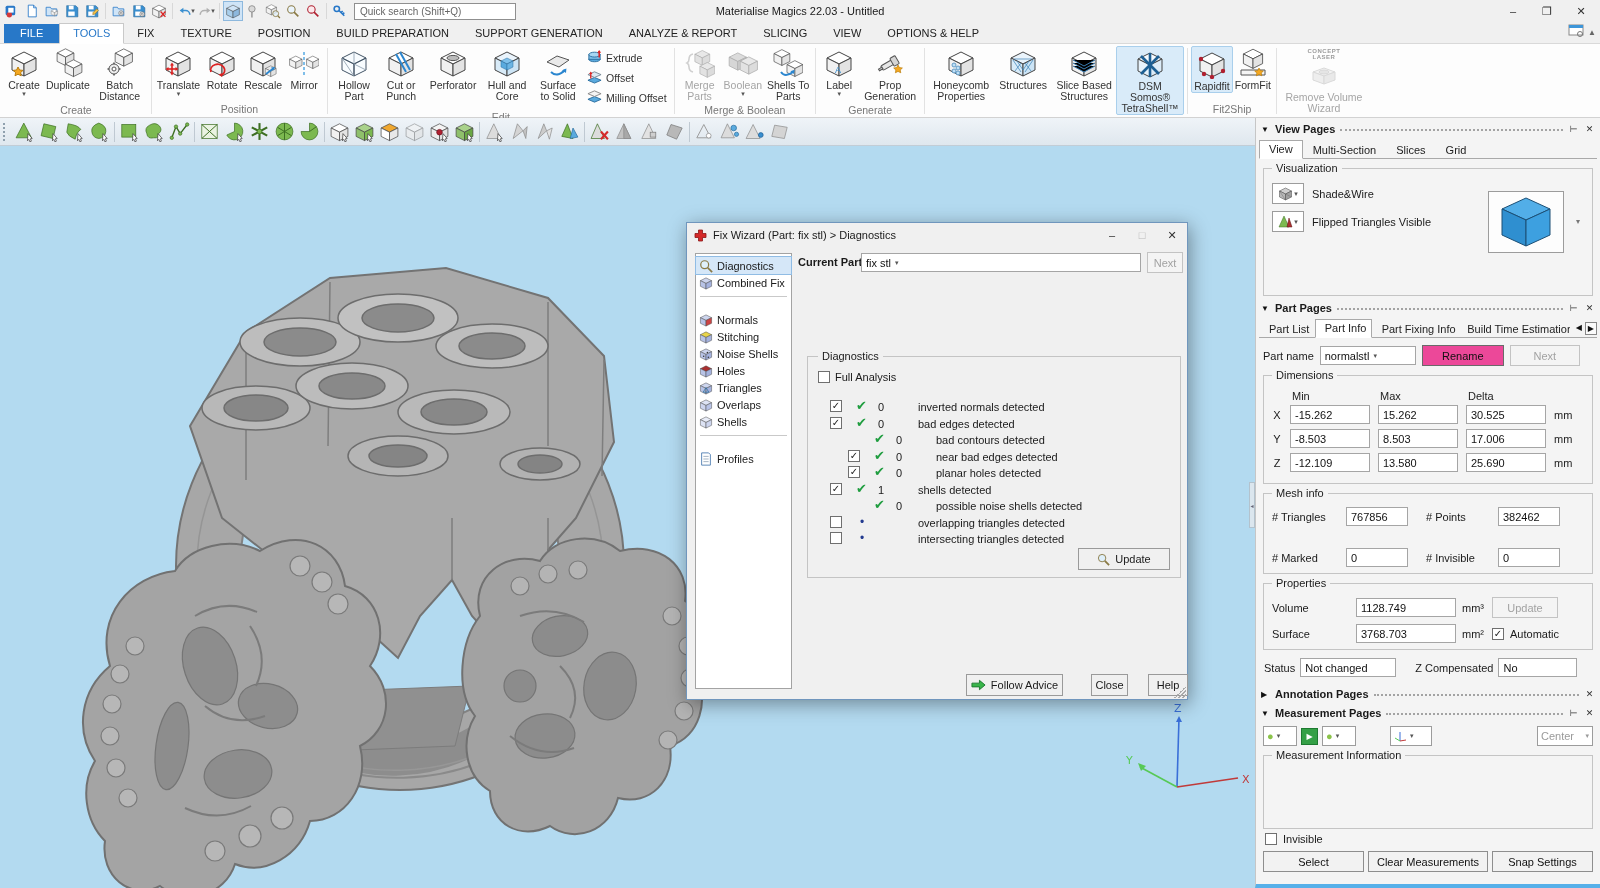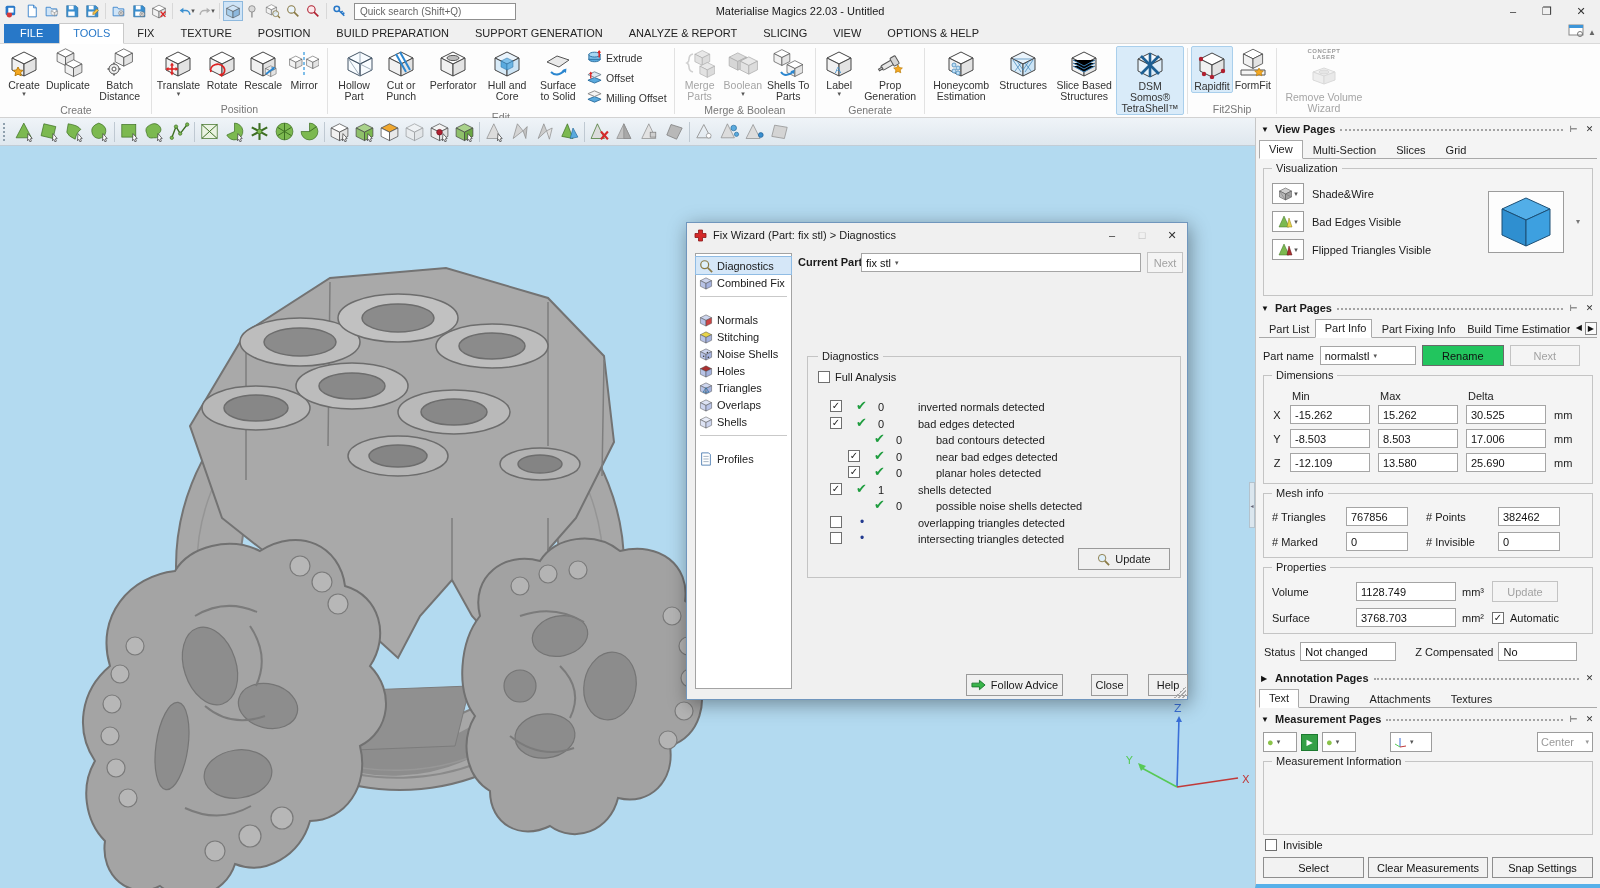--- a/index.html
+++ b/index.html
@@ -61,38 +61,38 @@
 .ptab.active{background:#fff;border-color:#a9a9a9;border-bottom:1px solid #fff}
 .tscroll{position:absolute;right:0;bottom:2px;display:flex;gap:1px}
 .tscroll span{font-size:8px;color:#111;padding:1px 2px;background:#f4f4f4}
 .tscroll .boxed{border:1px solid #888;background:#fbfbfb}
 .fs{border:1px solid #c4c4c4;margin:9px 6px 4px;position:relative;padding:10px 8px 6px}
 .fs>.lg{position:absolute;top:-7px;left:8px;background:#f4f4f4;padding:0 4px;color:#1a1a1a}
 .inp{background:#fff;border:1px solid #a5a5a5;height:19px;display:flex;align-items:center;padding:0 4px;color:#111;white-space:nowrap;overflow:hidden}
 .combo{}
 .combo .ca{font-size:7px;color:#555;margin-left:4px}
 .wbtn{background:#f2f2f2;border:1px solid #8e8e8e;height:21px;display:inline-flex;align-items:center;justify-content:center;padding:0 8px;color:#111;white-space:nowrap}
-.wbtn.strong{border-color:#6a6a6a;background:#22c55e}
+.wbtn.strong{border-color:#6a6a6a;background:#ec4899}
 .wbtn.disabled{color:#a2a2a2;border-color:#c3c3c3;background:#f4f4f4}
 .chk{width:12px;height:12px;border:1px solid #6f6f6f;background:#fff;display:inline-flex;align-items:center;justify-content:center;font-size:10px;line-height:1;flex:none}
 .row{display:flex;align-items:center;gap:6px}
 .viz-row{display:flex;align-items:center;gap:8px;margin:4px 0 7px}
 .icobtn{width:32px;height:21px;border:1px solid #9c9c9c;background:#fff;display:flex;align-items:center;justify-content:center;gap:1px}
 .icobtn svg{width:15px;height:15px}
 .icobtn .ca{font-size:7px;color:#555}
 .cubeprev{position:absolute;right:28px;top:22px;width:76px;height:62px;border:1px solid #9c9c9c;background:#fdfdfd;display:flex;align-items:center;justify-content:center}
 .cubeprev svg{width:62px;height:56px}
 .prevdd{position:absolute;right:12px;top:48px;font-size:8px;color:#777}
 .dimhead{display:flex;gap:8px;padding-left:20px;margin:0 0 3px;color:#222}
 .dimhead span{width:80px}
 .dimrow{display:flex;align-items:center;gap:8px;margin-bottom:5px}
 .dimrow .ax{width:10px;text-align:center}
 .dimrow .inp{width:80px}
 .dimrow .unit{color:#222}
-.mi-grid{display:grid;grid-template-columns:66px 62px 74px 62px;gap:6px 8px;align-items:center}
+.mi-grid{display:grid;grid-template-columns:66px 62px 74px 62px;gap:22px 8px;align-items:center}
 .prow{display:flex;align-items:center;gap:6px;margin-bottom:6px}
 .statusrow{display:flex;align-items:center;gap:5px;margin:8px 7px 2px}
 .widgetrow{display:flex;align-items:center;gap:4px;margin:5px 6px 0}
 .mwidget{height:20px;border:1px solid #9c9c9c;background:#fff;display:flex;align-items:center;gap:3px;padding:0 3px}
 .greenbtn{width:17px;height:17px;background:#34a046;border:1px solid #1d7a30;display:flex;align-items:center;justify-content:center;color:#fff;font-size:8px}
 .btnrow{display:flex;gap:4px;margin:6px 6px 0}
 
 .dialog{position:absolute;left:686px;top:222px;width:502px;height:478px;background:#f0f0f0;border:1px solid #7096bd;box-shadow:2px 4px 18px rgba(0,0,0,.38);z-index:10}
 .dtitle{height:24px;display:flex;align-items:center;gap:6px;padding-left:7px;font-size:11px}
 .dctrl{margin-left:auto;display:flex}
@@ -419,21 +419,21 @@
                 <line x1="15" y1="4" x2="15" y2="28" stroke="#4aa3e0" stroke-width="1.4" stroke-dasharray="3 2"></line>
               </svg></span>
             <span>Mirror</span>
           </div>
         </div>
         <div class="rlabel">Position</div>
       </div>
       <div class="rsep"></div>
       <div class="rgroup">
         <div class="ritems">
-          <div class="rbtn" style="width: 46px; align-items: flex-end;">
+          <div class="rbtn" style="width: 46px;">
             <span><svg viewBox="0 0 30 30">
                 <path d="M15,4 27,10 15,16 3,10Z M3,10 15,16 15,28 3,22Z M27,10 15,16 15,28 27,22Z" fill="#f8fcff" stroke="#456"></path>
                 <path d="M3,10 15,28 M15,16 27,22 M15,4 15,16" stroke="#89a" stroke-width=".8"></path>
               </svg></span>
             <span>Hollow Part</span>
           </div>
           <div class="rbtn" style="width: 48px;">
             <span><svg viewBox="0 0 30 30">
                 <path d="M15,4 27,10 15,16 3,10Z" fill="#fff" stroke="#444"></path>
                 <path d="M3,10 15,16 15,28 3,22Z" fill="#f1f1f1" stroke="#444"></path>
@@ -596,21 +596,21 @@
                 <path d="M15,4 27,10 15,16 3,10Z" fill="#fff" stroke="#444"></path>
                 <path d="M3,10 15,16 15,28 3,22Z" fill="#f1f1f1" stroke="#444"></path>
                 <path d="M27,10 15,16 15,28 27,22Z" fill="#e3e3e3" stroke="#444"></path>
                 <g fill="#bfe0f7" stroke="#3a7fb5" stroke-width=".7">
                   <circle cx="8" cy="17" r="2"></circle>
                   <circle cx="12" cy="20" r="2"></circle>
                   <circle cx="8" cy="23" r="2"></circle>
                   <circle cx="12" cy="25" r="2"></circle>
                 </g>
               </svg></span>
-            <span>Honeycomb Estimation</span>
+            <span>Honeycomb Properties</span>
           </div>
           <div class="rbtn" style="width: 58px;">
             <span><svg viewBox="0 0 30 30">
                 <path d="M15,4 27,10 15,16 3,10Z" fill="#eaf4fc" stroke="#444"></path>
                 <path d="M3,10 15,16 15,28 3,22Z" fill="#d8ebf8" stroke="#444"></path>
                 <path d="M27,10 15,16 15,28 27,22Z" fill="#cce4f5" stroke="#444"></path>
                 <g stroke="#3a7fb5" stroke-width=".7">
                   <path d="M5,12 13,24 M9,13 15,22 M13,15 7,23 M25,12 17,24 M21,13 15,22 M17,15 23,23 M6,11 24,11"></path>
                 </g>
               </svg></span>
@@ -1093,32 +1093,20 @@
               </span>
               <span class="ca">▾</span>
             </div>
             <span>Shade&amp;Wire</span>
           </div>
           <div class="viz-row">
             <div class="icobtn">
               <span style="display:flex">
                 <svg width="15" height="15" viewBox="0 0 30 30">
                   <path d="M12,4 22,26 2,26Z" fill="#7cb950" stroke="#3c6e22"></path>
-                  <path d="M22,8 28,26 18,26Z" fill="#e8d44a" stroke="#8a7a15"></path>
-                </svg>
-              </span>
-              <span class="ca">▾</span>
-            </div>
-            <span>Bad Edges Visible</span>
-          </div>
-          <div class="viz-row">
-            <div class="icobtn">
-              <span style="display:flex">
-                <svg width="15" height="15" viewBox="0 0 30 30">
-                  <path d="M12,4 22,26 2,26Z" fill="#7cb950" stroke="#3c6e22"></path>
                   <path d="M22,8 28,26 18,26Z" fill="#aa3030" stroke="#5a1515"></path>
                 </svg>
               </span>
               <span class="ca">▾</span>
             </div>
             <span>Flipped Triangles Visible</span>
           </div>
         </div>
       <div class="cubeprev">
         <svg viewBox="0 0 60 56">
@@ -1222,26 +1210,20 @@
       <span style="margin-left:14px">Z Compensated</span>
       <div class="inp" style="width:79px">No</div>
     </div>
 
     <div class="phdr" style="margin-top:9px">
       <span class="arr">▶</span>
       <span class="ttl">Annotation Pages</span>
       <span class="fill"></span>
       <span class="pic">✕</span>
     </div>
-    <div class="ptabs" id="an-tabs">
-        <div class="ptab active">Text</div>
-        <div class="ptab">Drawing</div>
-        <div class="ptab">Attachments</div>
-        <div class="ptab">Textures</div>
-      </div>
 
     <div class="phdr">
       <span class="arr">▼</span>
       <span class="ttl">Measurement Pages</span>
       <span class="fill"></span>
       <span class="pic">⊢</span>
       <span class="pic">✕</span>
     </div>
     <div class="widgetrow">
       <div class="mwidget" style="width:34px">

